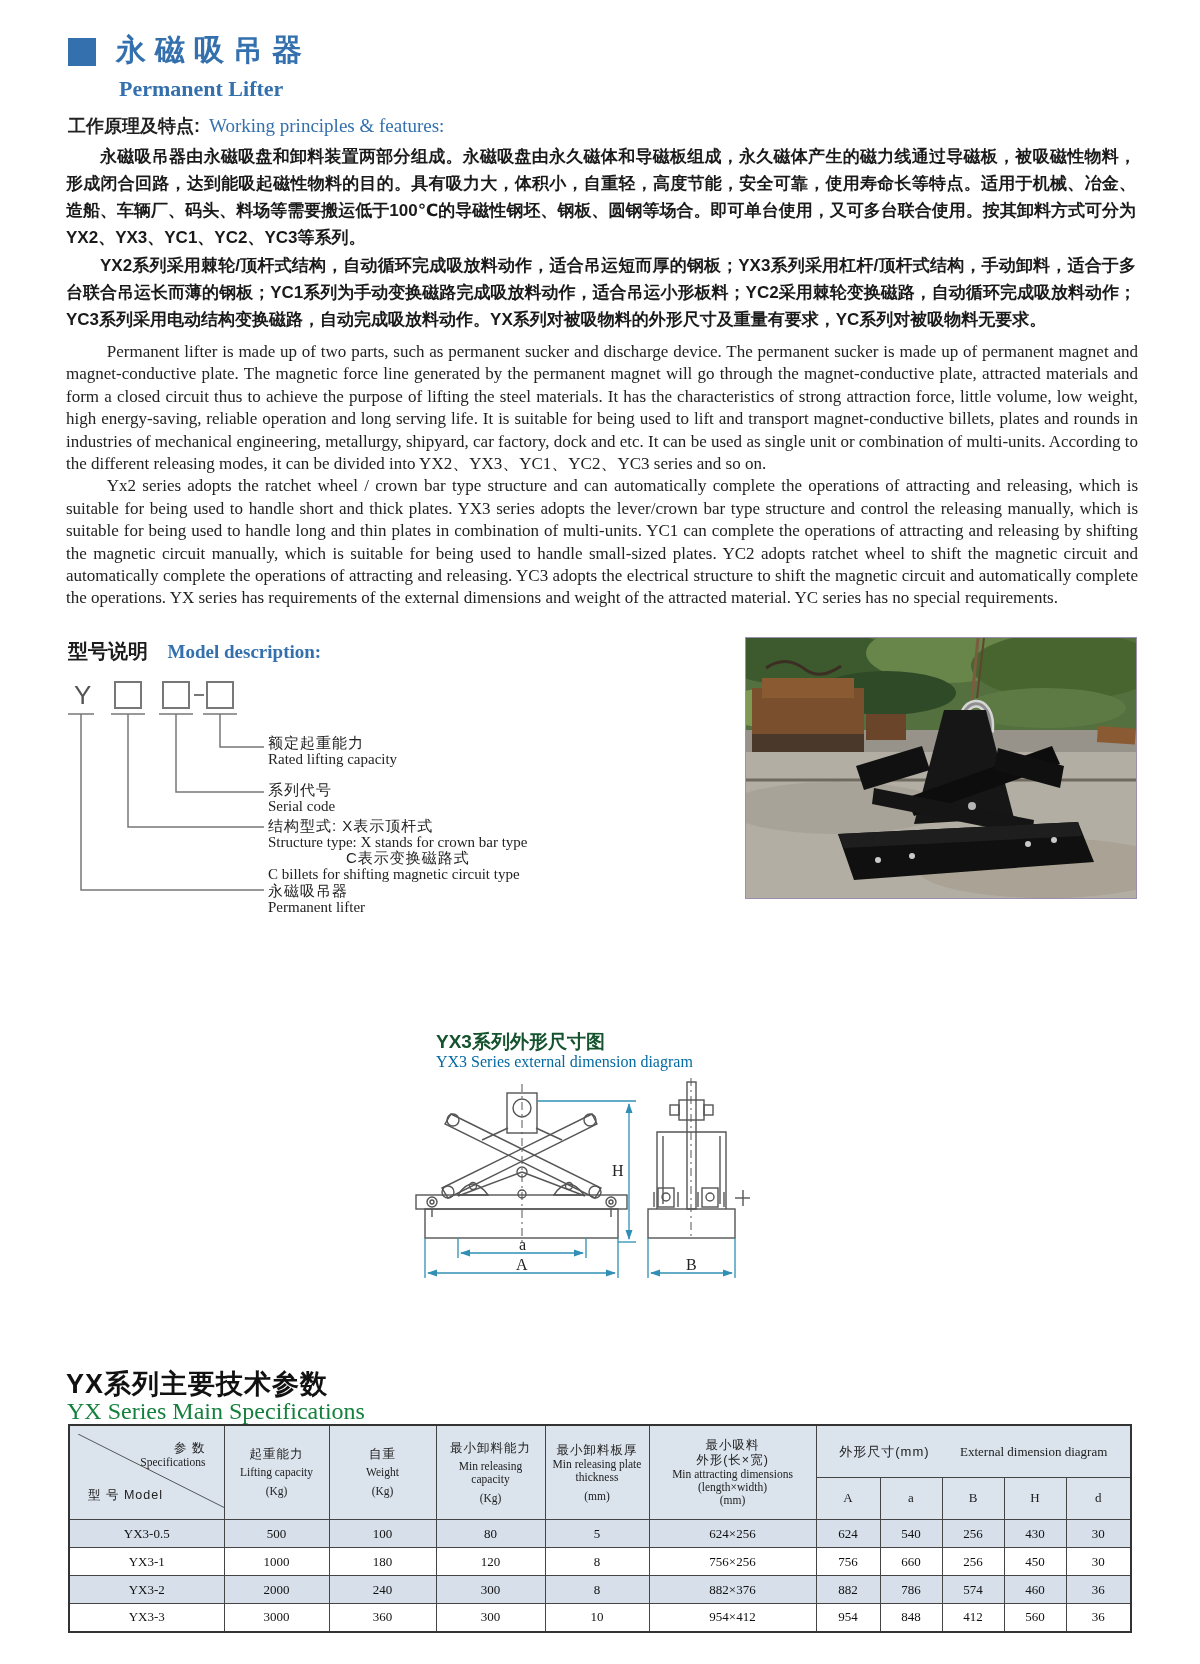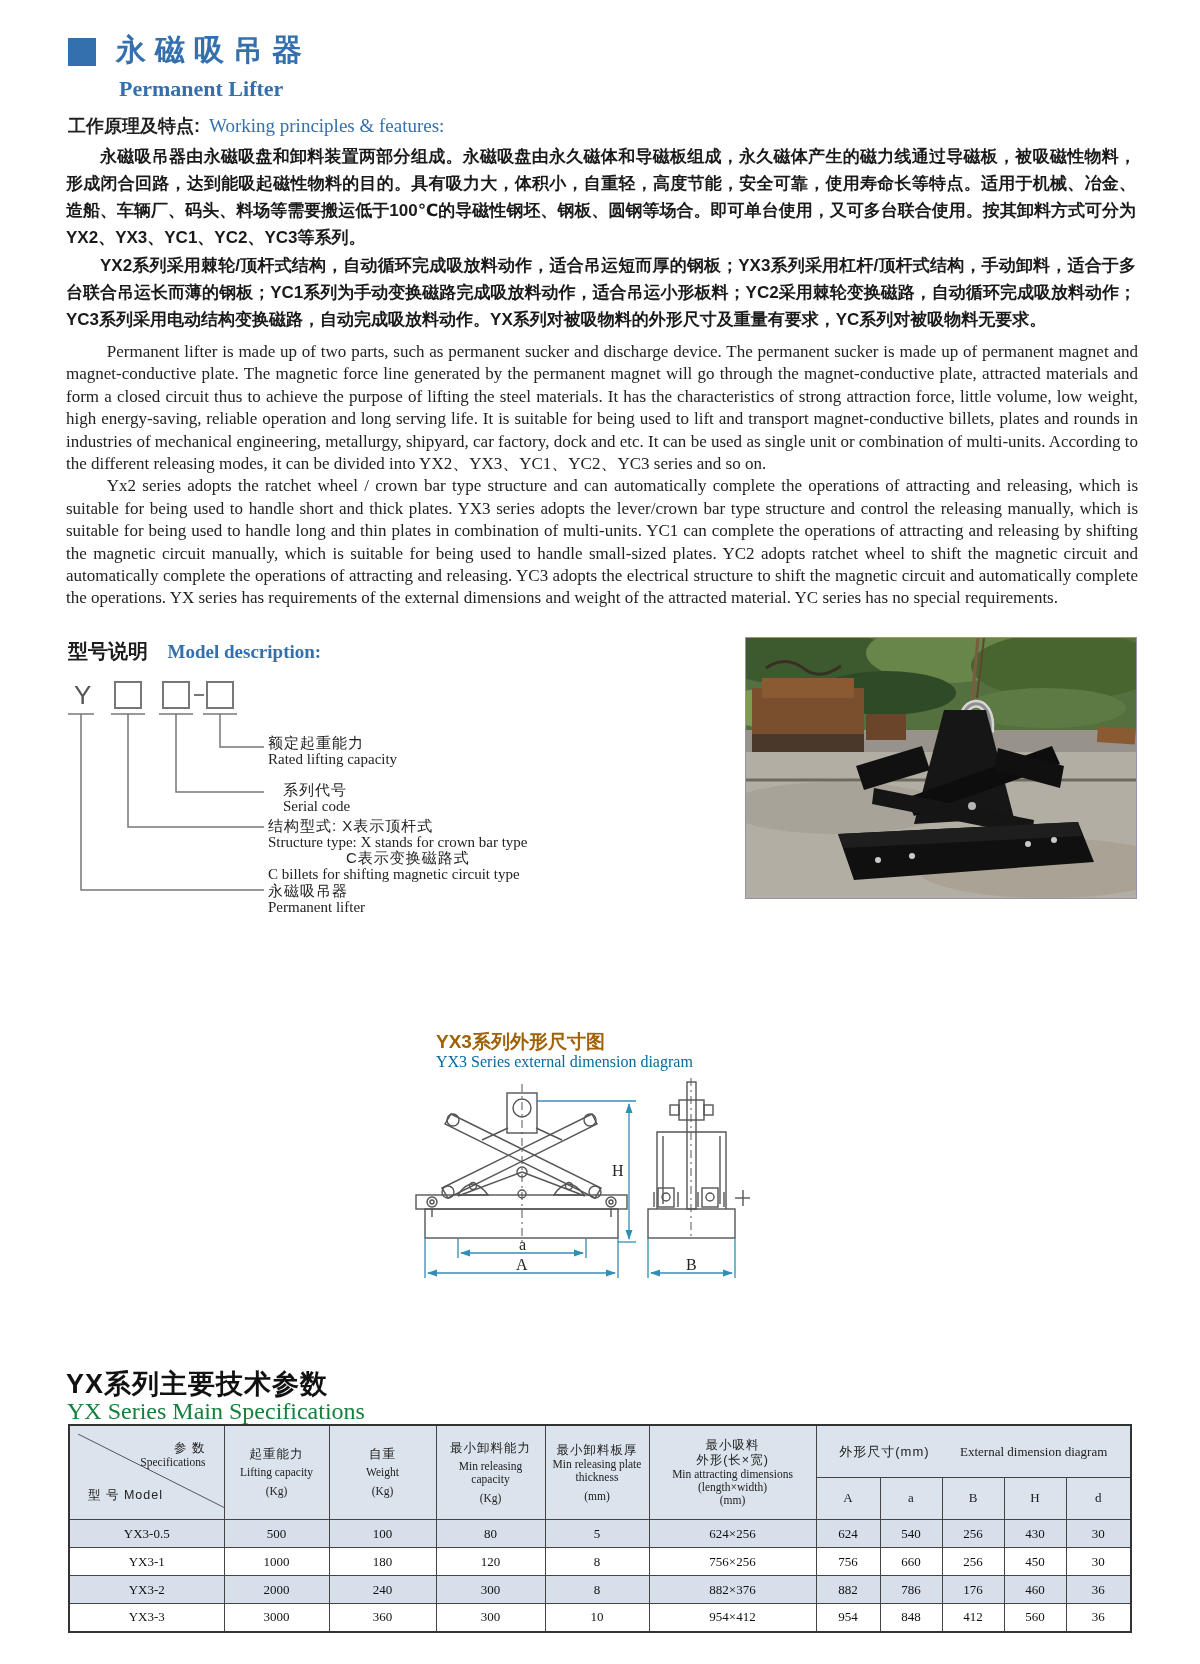--- a/index.html
+++ b/index.html
@@ -37,21 +37,21 @@
   .model-head .enpart{font-size:19px;font-weight:700;color:#3470ad;margin-left:14px;}
   .model-svg{position:absolute;left:0;top:34px;}
   .mlabel{position:absolute;font-size:15px;line-height:16px;white-space:nowrap;color:#222;}
   .mlabel .cnl{font-weight:500;letter-spacing:1px;}
   .mlabel .enl{font-family:"Liberation Serif","DejaVu Serif",serif;font-size:15px;}
 
   
   .photo{left:745px;top:637px;width:390px;height:260px;border:1px solid #9a8fae;overflow:hidden;}
 
   
-  .yx3-title-cn{left:436px;top:1029px;font-size:19px;font-weight:700;color:#a16207;}
+  .yx3-title-cn{left:436px;top:1029px;font-size:19px;font-weight:700;color:#14532d;}
   .yx3-title-en{left:436px;top:1053px;font-size:16px;color:#0369a1;}
   .yx3-svg{left:396px;top:1076px;}
 
   
   .spec-title-cn{left:66px;top:1366px;font-size:27px;font-weight:700;color:#111;letter-spacing:1px;}
   .spec-title-en{left:67px;top:1398px;font-size:24px;color:#15803d;}
   table.spec{
     position:absolute;left:68px;top:1424px;border-collapse:collapse;table-layout:fixed;
     width:1062px;border:2px solid #333;
   }
@@ -119,21 +119,21 @@
 
     <path d="M68,42 V155 H204" fill="none" stroke="#777" stroke-width="1.5"></path>
 
     <path d="M21,42 V218 H204" fill="none" stroke="#777" stroke-width="1.5"></path>
   </svg>
 
   <div class="mlabel" style="left:208px;top:97px;">
     <div class="cnl">额定起重能力</div>
     <div class="enl">Rated lifting capacity</div>
   </div>
-  <div class="mlabel" style="left:208px;top:144px;margin-left:15px;">
+  <div class="mlabel" style="left:208px;top:144px;">
     <div class="cnl">系列代号</div>
     <div class="enl">Serial code</div>
   </div>
   <div class="mlabel" style="left:208px;top:180px;">
     <div class="cnl">结构型式: X表示顶杆式</div>
     <div class="enl">Structure type: X stands for crown bar type</div>
     <div class="cnl" style="padding-left:78px;">C表示变换磁路式</div>
     <div class="enl">C billets for shifting magnetic circuit type</div>
   </div>
   <div class="mlabel" style="left:208px;top:245px;">
@@ -396,21 +396,21 @@
     </tr>
     <tr class="alt" style="height:28px;">
       <td class="model">YX3-2</td>
       <td class="val">2000</td>
       <td class="val">240</td>
       <td class="val">300</td>
       <td class="val">8</td>
       <td class="val">882×376</td>
       <td class="val">882</td>
       <td class="val">786</td>
-      <td class="val">176</td>
+      <td class="val">574</td>
       <td class="val">460</td>
       <td class="val">36</td>
     </tr>
     <tr style="height:28px;">
       <td class="model">YX3-3</td>
       <td class="val">3000</td>
       <td class="val">360</td>
       <td class="val">300</td>
       <td class="val">10</td>
       <td class="val">954×412</td>

